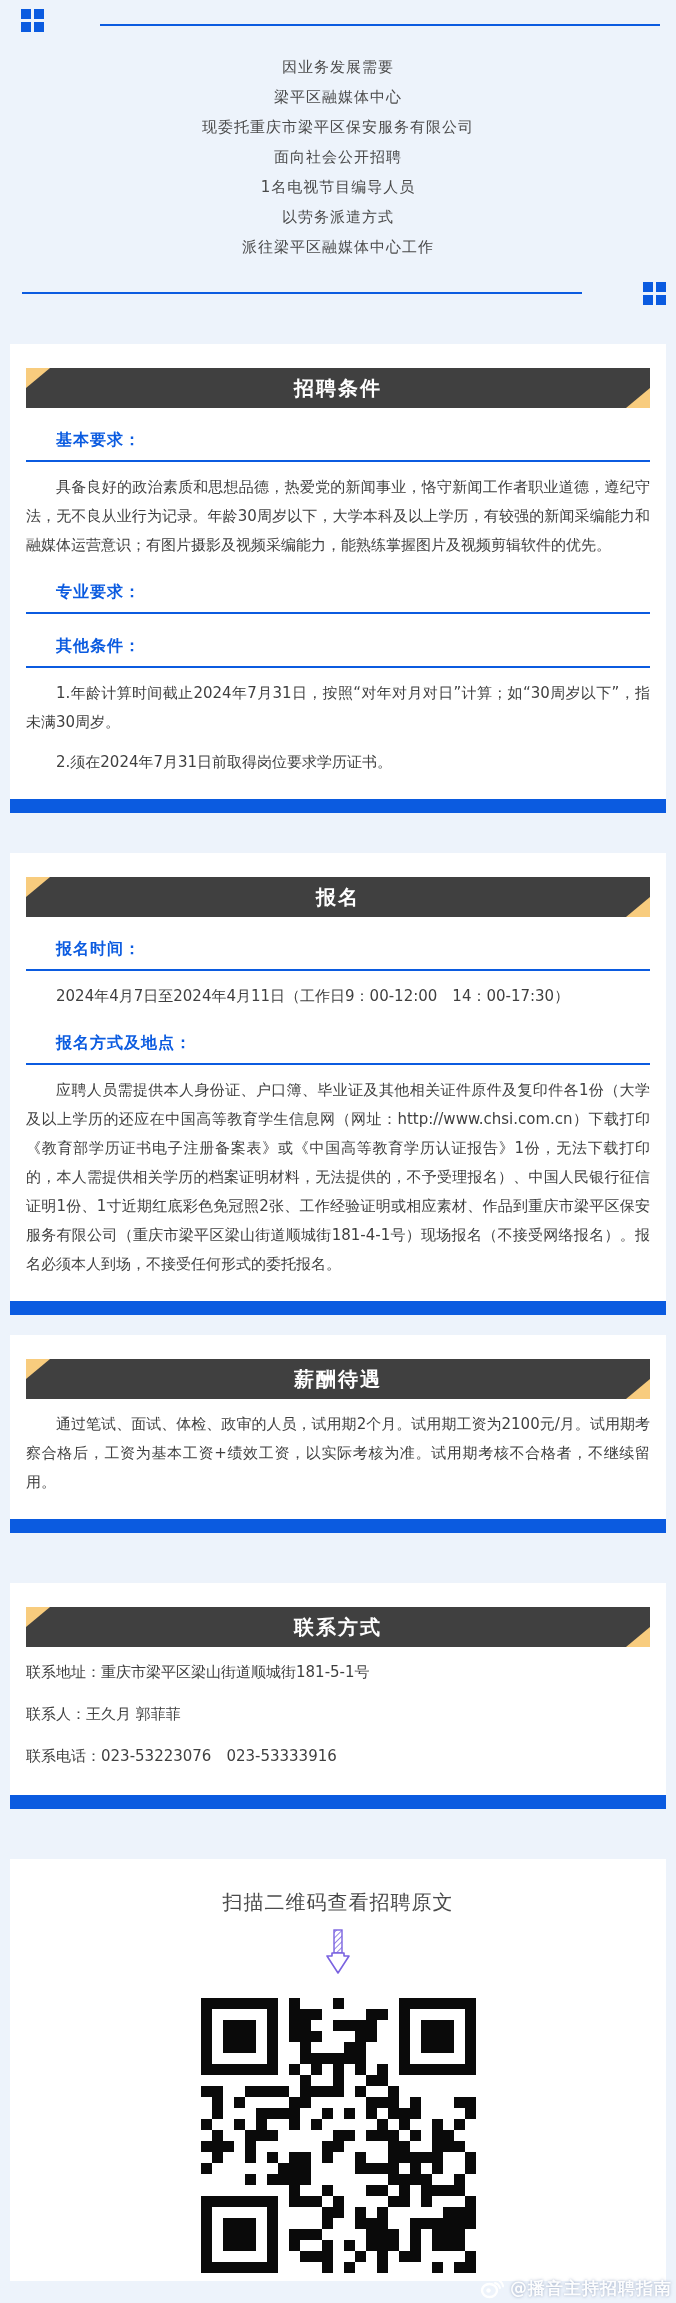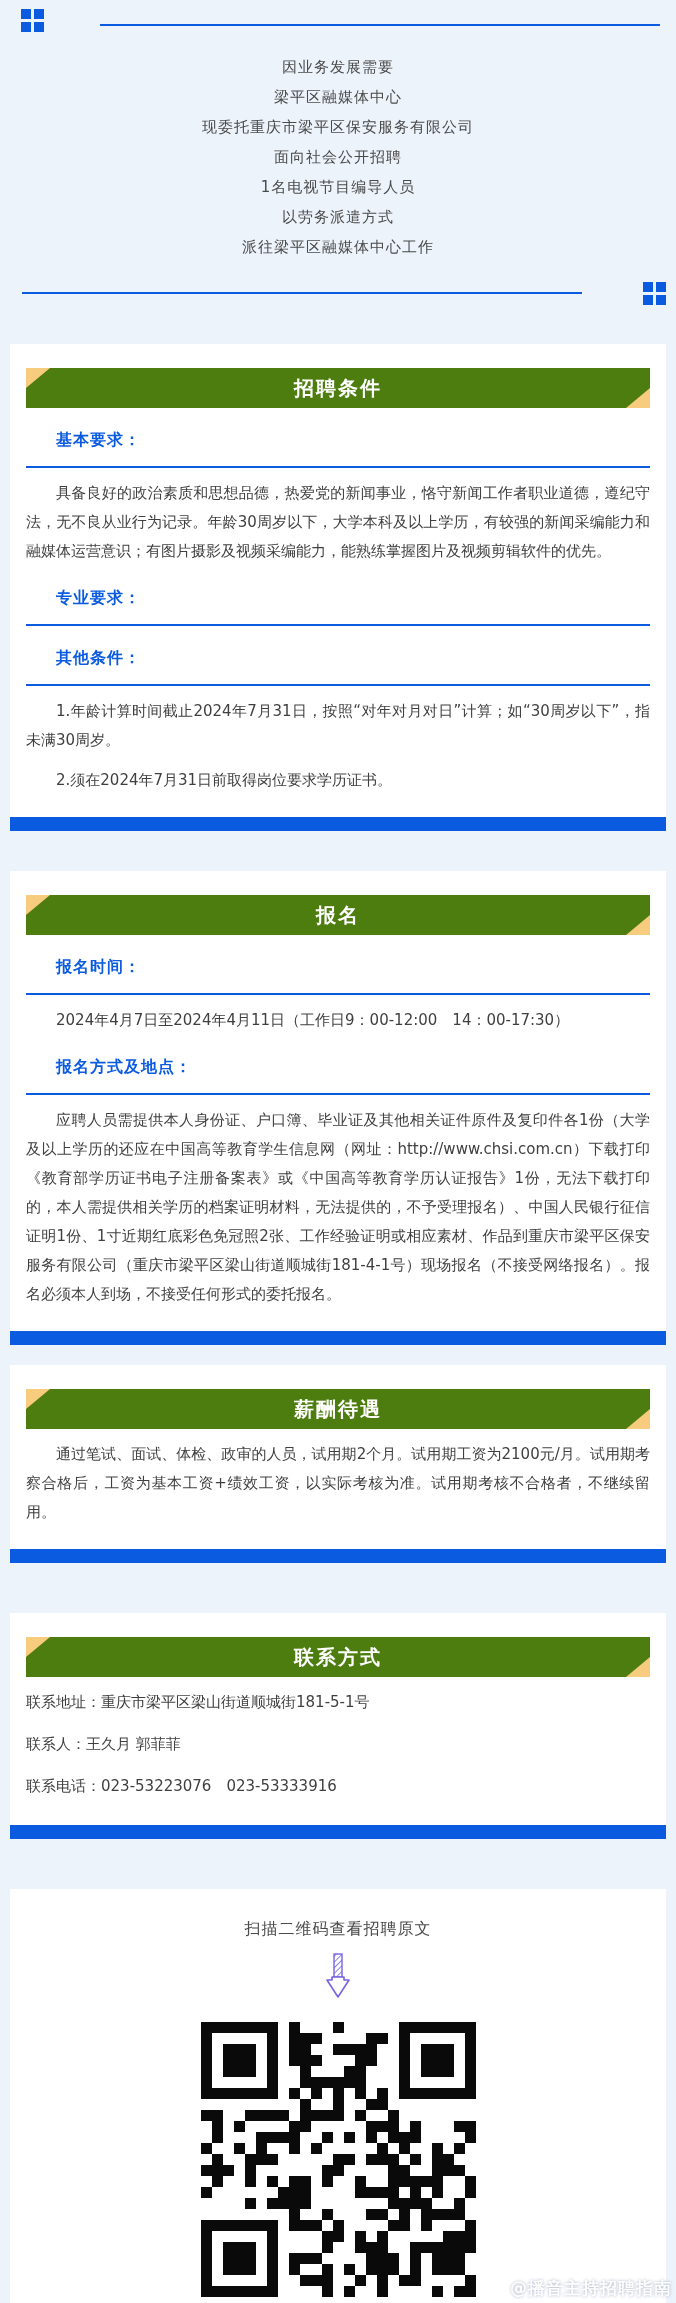--- a/index.html
+++ b/index.html
@@ -17,49 +17,49 @@
   .top-row .hline { flex:1; height:2px; background:#0B5BE0; margin:15px 16px 0 56px; }
   .intro-lines { margin-top:20px; text-align:center; }
   .intro-line { font-size:15px; color:#4A4A4A; line-height:30px; letter-spacing:1px; }
   .divider-row { display:flex; align-items:center; margin-top:12px; padding:0 10px 0 22px; height:38px; }
   .divider-row .hline { width:560px; height:2px; background:#0B5BE0; }
   .divider-row .spacer { flex:1; }
   
   .card { position:relative; margin:0 10px; background:#ffffff; padding-top:24px; }
   .card-bar { height:14px; background:#0B5BE0; margin-top:22px; }
   .banner {
-    position:relative; margin:0 16px; height:40px; background:#4d7c0f;
+    position:relative; margin:0 16px; height:40px; background:#404040;
     display:flex; align-items:center; justify-content:center;
   }
   .banner::before {
     content:""; position:absolute; left:0; top:0; width:24px; height:20px;
     background:#F8CC7E; clip-path:polygon(0 0,100% 0,0 100%);
   }
   .banner::after {
     content:""; position:absolute; right:0; bottom:0; width:24px; height:20px;
     background:#F8CC7E; clip-path:polygon(100% 0,100% 100%,0 100%);
   }
   .banner span { color:#ffffff; font-size:20px; font-weight:bold; letter-spacing:2px; }
   .subhead {
-    margin:22px 16px 0; border-bottom:2px solid #0B5BE0; padding:0 0 15px 30px;
+    margin:22px 16px 0; border-bottom:2px solid #0B5BE0; padding:0 0 9px 30px;
   }
   .subhead span { color:#0B5BE0; font-size:16px; font-weight:bold; letter-spacing:1px; }
   .para {
     margin:11px 16px 0; font-size:15px; color:#3F3F3F; line-height:29px;
     text-indent:2em; text-align:justify;
   }
   .para.flat { text-indent:0; line-height:34px; margin-top:8px; }
   
   #sec-0 { margin-top:32px; }
   #sec-1 { margin-top:40px; }
   #sec-2 { margin-top:20px; }
   #sec-3 { margin-top:50px; }
   #qr-card { margin-top:50px; padding-top:30px; }
   
-  .qr-tip { text-align:center; font-size:16px; color:#4A4A4A; letter-spacing:1px; }
+  .qr-tip { text-align:center; font-size:20px; color:#4A4A4A; letter-spacing:1px; }
   .arrow-wrap { text-align:center; margin-top:12px; }
   .qr-wrap { display:flex; justify-content:center; margin-top:14px; }
   .qr-box { background:#ffffff; padding:4px; }
   
   .watermark {
     position:absolute; right:4px; bottom:3px; display:flex; align-items:flex-start;
     color:rgba(255,255,255,0.96); font-size:17px; font-weight:bold;
     text-shadow:0 0 3px rgba(90,110,150,0.55); letter-spacing:1px;
   }
   .watermark svg { margin-right:6px; }

